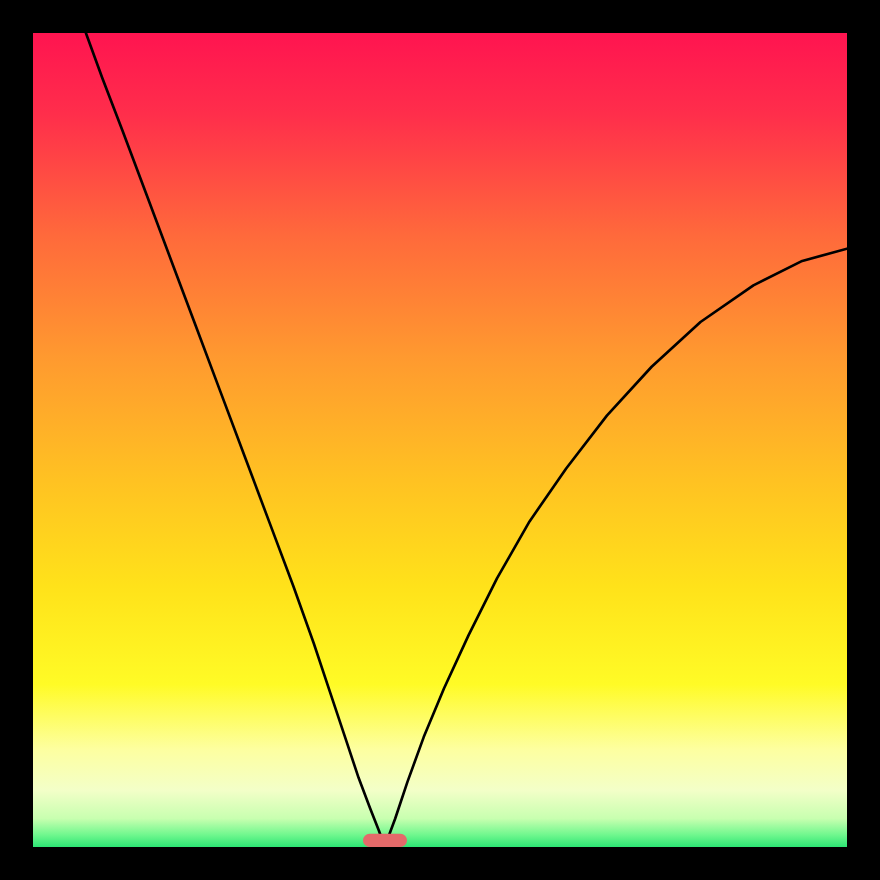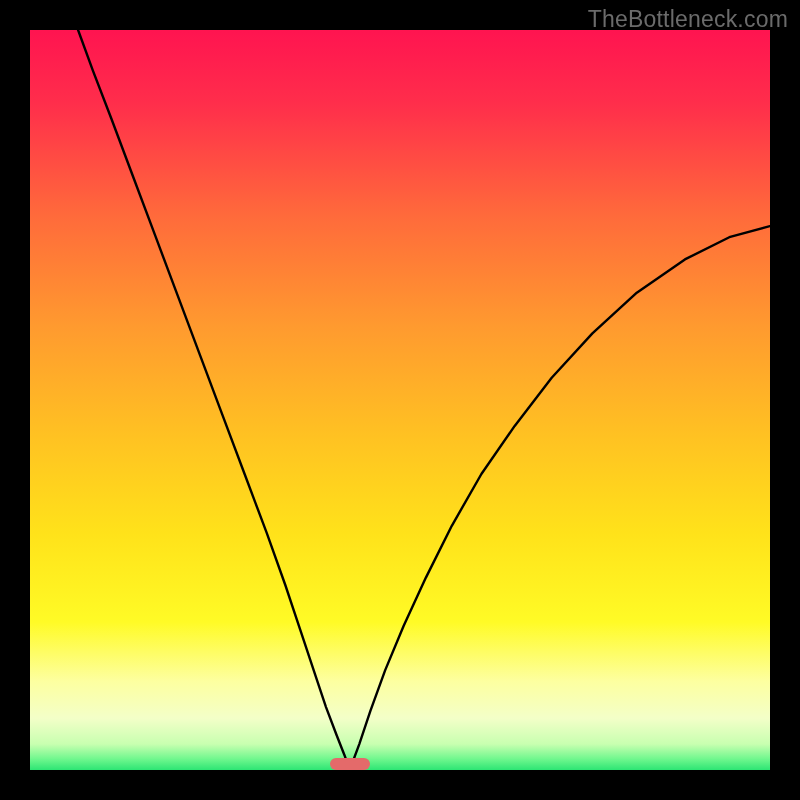--- a/index.html
+++ b/index.html
@@ -63,14 +63,13 @@
     <div class="gradient-bg" style="background: linear-gradient(rgb(255, 20, 80) 0%, rgb(255, 46, 75) 10%, rgb(255, 106, 59) 25%, rgb(255, 154, 47) 40%, rgb(255, 194, 34) 55%, rgb(255, 226, 26) 68%, rgb(255, 251, 38) 80%, rgb(253, 255, 160) 88%, rgb(243, 255, 200) 93%, rgb(200, 255, 176) 96.5%, rgb(112, 247, 142) 98.5%, rgb(45, 229, 116) 100%);"></div>
 
     <svg class="curves" viewBox="0 0 740 740" preserveAspectRatio="none">
       <path d="M48.10 0.00 L62.90 40.70 L81.40 88.80 L103.60 148.00 L125.80 207.20 L148.00 266.40 L170.20 325.60 L192.40 384.80 L214.60 444.00 L236.80 503.20 L255.30 555.00 L270.10 599.40 L284.90 643.80 L296.00 677.10 L306.36 704.48 L314.50 725.20 L319.68 740.00" fill="none" stroke-width="2.4" stroke-linecap="round" stroke-linejoin="round" stroke="#000000"></path>
       <path d="M319.68 740.00 L329.30 714.10 L340.40 680.80 L355.20 640.10 L373.70 595.70 L395.90 547.60 L421.80 495.80 L451.40 444.00 L484.70 395.90 L521.70 347.80 L562.40 303.40 L606.80 262.70 L654.90 229.40 L699.30 207.20 L740.00 196.10" fill="none" stroke-width="2.4" stroke-linecap="round" stroke-linejoin="round" stroke="#000000"></path>
     </svg>
 
     <div class="marker" style="left: 299.7px; width: 40.7px; height: 12px; bottom: 0px; background: rgb(228, 106, 106);"></div>
   </div>
 
-  <div class="watermark">TheBottleneck.com</div>
 </div>
 
 </body></html>

